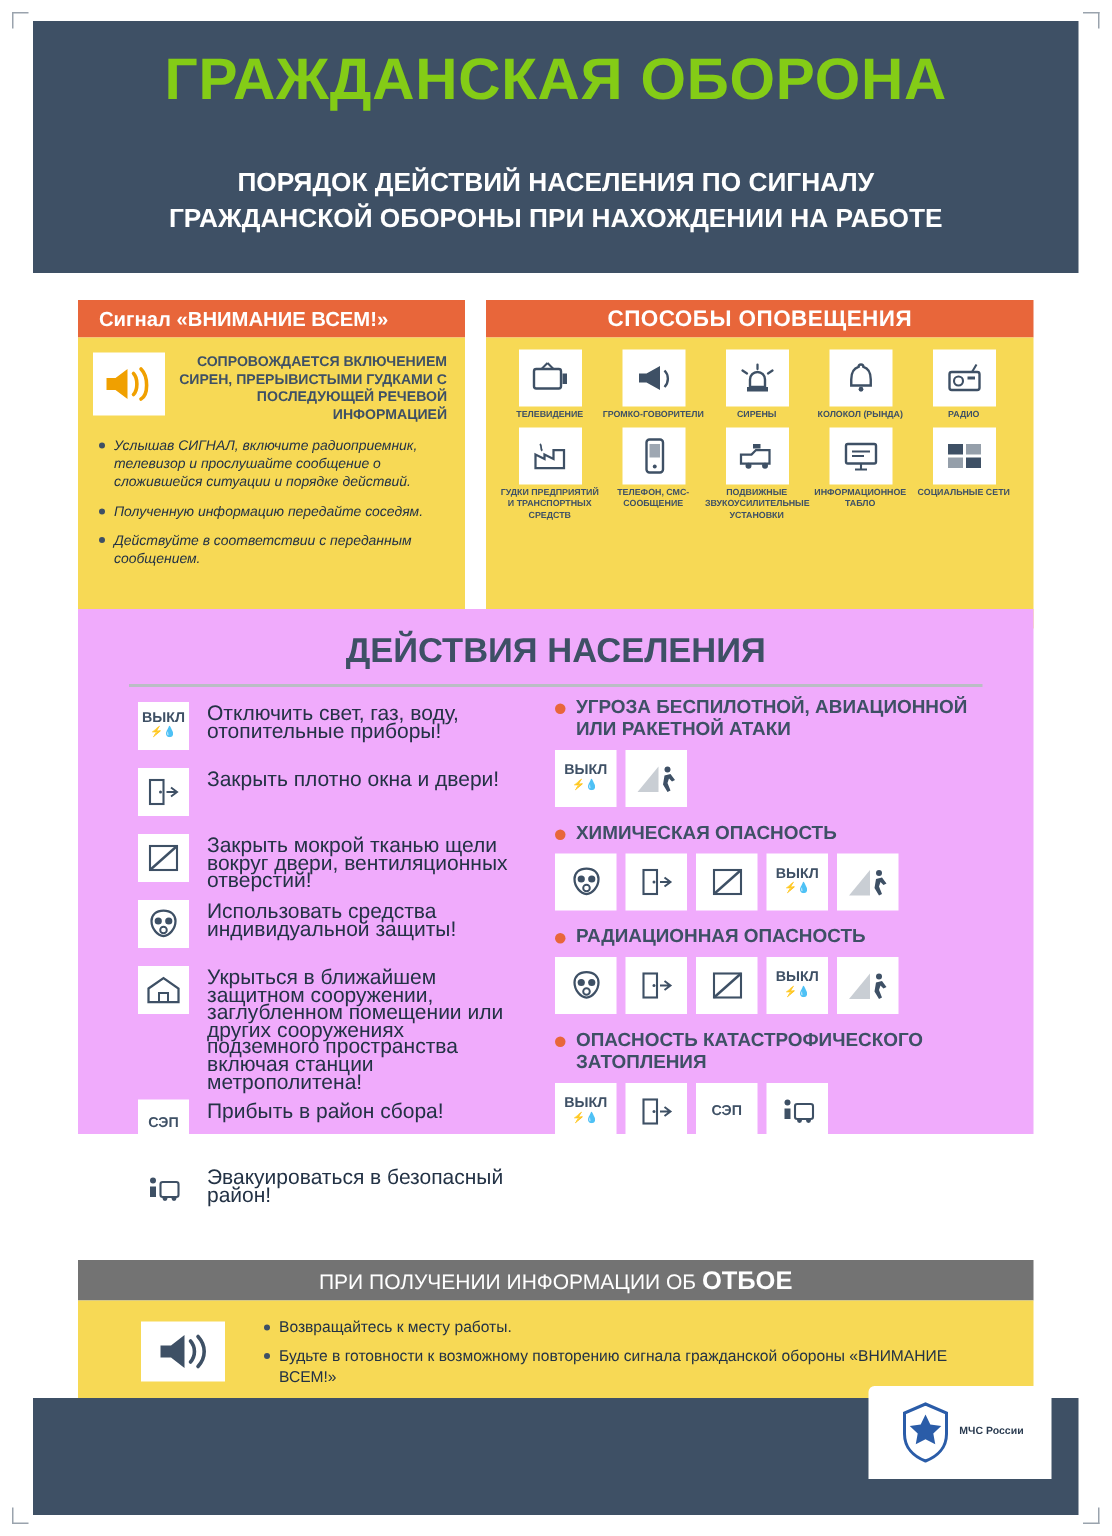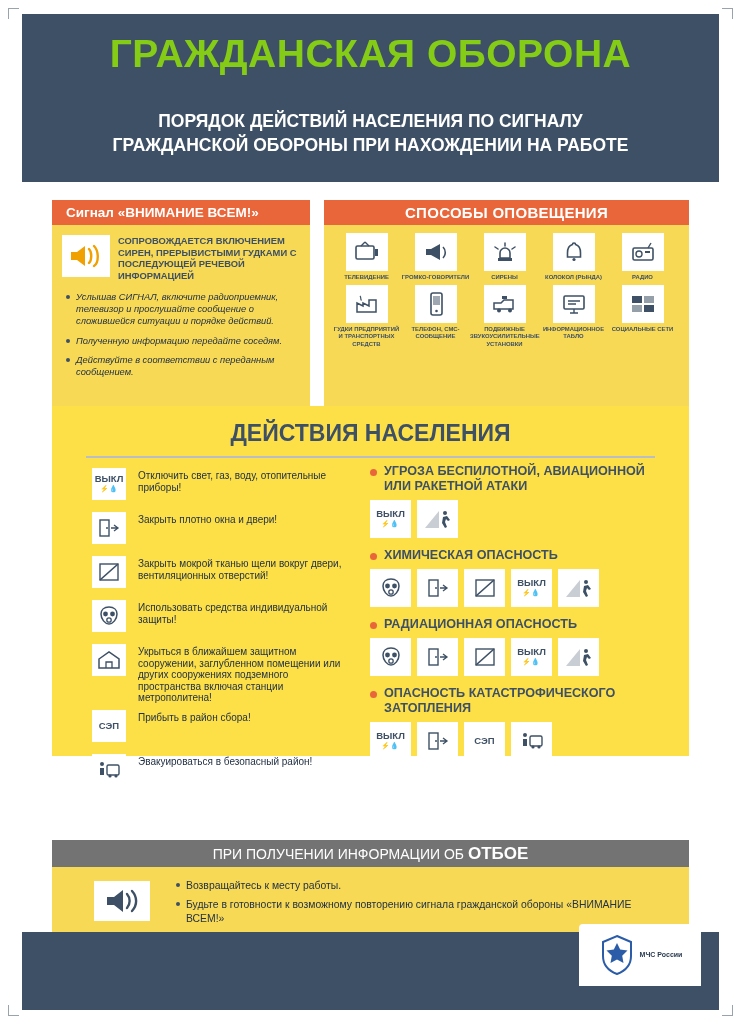--- a/index.html
+++ b/index.html
@@ -26,44 +26,44 @@
   .p-signal{left:30px;top:186px;width:258px;}
   .p-signal .panel-head{background:#e8663a;text-align:left;padding-left:14px;font-size:13.5px;}
   .p-signal .body{background:#f7d955;width:258px;height:194px;position:relative;}
   .p-ways{left:302px;top:186px;width:365px;}
   .p-ways .panel-head{background:#e8663a;font-size:15px;letter-spacing:.3px;}
   .p-ways .body{background:#f7d955;width:365px;height:194px;position:relative;}
 
   .sigbox{position:absolute;left:10px;top:10px;width:48px;height:42px;background:#ffffff;
           display:flex;align-items:center;justify-content:center;}
   .sigtext{position:absolute;left:66px;top:10px;width:180px;color:#3e5065;font-size:9.4px;
-           font-weight:bold;line-height:11.6px;text-transform:uppercase;}
+           font-weight:bold;line-height:11.6px;text-transform:uppercase;text-align:right;}
   .bullets{position:absolute;left:12px;top:66px;width:236px;color:#233245;font-size:9.3px;line-height:12.2px;}
   .bullets li{margin-bottom:7px;font-style:italic;}
   ul.tight{margin:0;padding-left:12px;list-style:none;}
   ul.tight li{position:relative;}
   ul.tight li:before{content:"";position:absolute;left:-10px;top:4px;width:4px;height:4px;border-radius:50%;background:#3e5065;}
 
   
   .ways-grid{position:absolute;left:8px;top:8px;width:349px;display:flex;flex-wrap:wrap;}
   .way{width:69px;margin-bottom:4px;text-align:center;}
   .way .ic{width:42px;height:38px;background:#ffffff;margin:0 auto;display:flex;align-items:center;justify-content:center;}
   .way .lb{margin-top:3px;color:#3e5065;font-size:5.9px;font-weight:bold;line-height:7.2px;text-transform:uppercase;}
 
   
-  .actions{position:absolute;left:30px;top:392px;width:637px;height:350px;background:#fde047;}
+  .actions{position:absolute;left:30px;top:392px;width:637px;height:350px;background:#f0abfc;}
   .actions-title{position:absolute;left:0;top:14px;width:637px;text-align:center;color:#3e5065;
                  font-size:23px;font-weight:bold;}
   .rule{position:absolute;left:34px;top:50px;width:569px;height:2px;background:#b9bec4;}
 
   .left-col{position:absolute;left:40px;top:62px;width:252px;}
   .lrow{position:relative;min-height:38px;margin-bottom:6px;}
   .lrow .ic{position:absolute;left:0;top:0;width:34px;height:32px;background:#ffffff;
             display:flex;align-items:center;justify-content:center;}
-  .lrow .tx{margin-left:46px;color:#233245;font-size:10px;line-height:11.6px;padding-top:2px;}
+  .lrow .tx{margin-left:46px;color:#233245;font-size:14px;line-height:11.6px;padding-top:2px;}
 
   .right-col{position:absolute;left:318px;top:58px;width:300px;}
   .hblock{margin-bottom:10px;}
   .hhead{color:#3e5065;font-size:12.6px;font-weight:bold;line-height:15px;position:relative;padding-left:14px;text-transform:uppercase;}
   .hhead:before{content:"";position:absolute;left:0;top:5px;width:7px;height:7px;border-radius:50%;background:#e8663a;}
   .irow{display:flex;margin-top:6px;}
   .irow .ic{width:41px;height:38px;background:#ffffff;margin-right:6px;display:flex;align-items:center;justify-content:center;}
   .ictext{color:#3e5065;font-size:9.5px;font-weight:bold;line-height:10px;text-align:center;}
   .ictext small{display:block;font-size:7px;font-weight:bold;}
 

